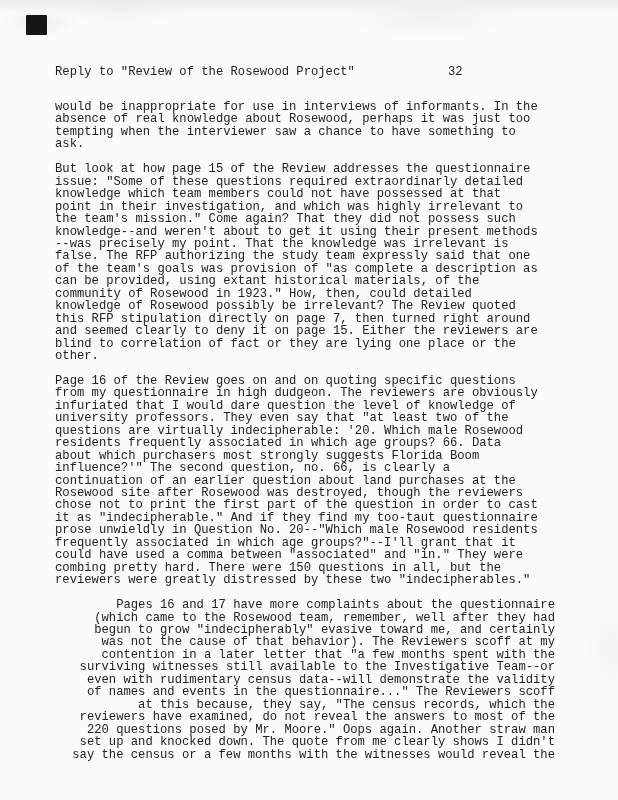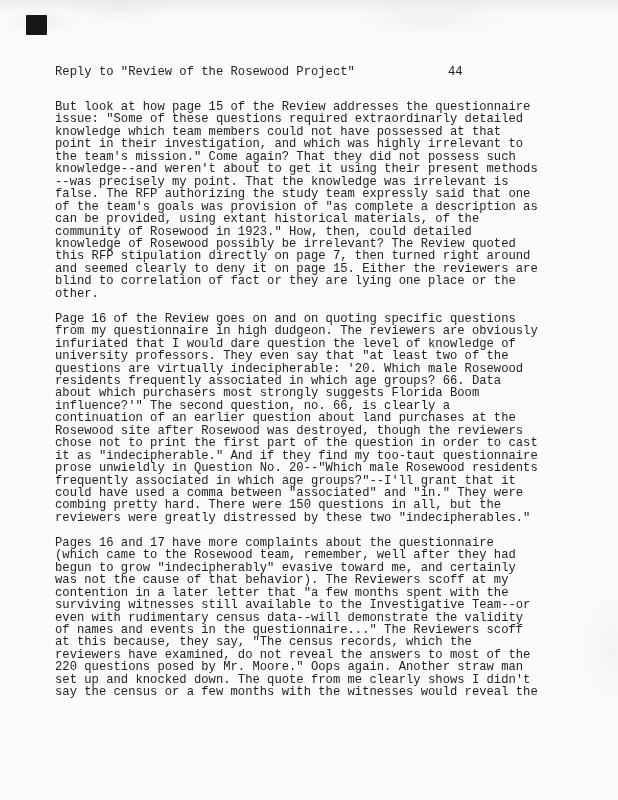--- a/index.html
+++ b/index.html
@@ -55,38 +55,42 @@
   .body-text {
     position: absolute;
     left: 55px;
     top: 101px;
     width: 500px;
   }
   .para {
     white-space: pre;
     margin: 0 0 12.45px 0;
   }
-  .para:last-child { margin-bottom: 13px; }
+  .para:last-child { margin-bottom: 13px; text-align: right; }
   .underline-word {
     text-underline-offset: 2px;
   }
 </style>
 </head>
 <body>
 
 <div class="page">
 
   <div class="scan-mark"></div>
 
   <div class="header-line">Reply to "Review of the Rosewood Project"</div>
 
-  <div class="page-number">44</div>
+  <div class="page-number">32</div>
 
   <div class="body-text">
 
+    <div class="para">would be inappropriate for use in interviews of informants. In the
+absence of real knowledge about Rosewood, perhaps it was just too
+tempting when the interviewer saw a chance to have something to
+ask.</div>
 
     <div class="para">But look at how page 15 of the Review addresses the questionnaire
 issue: "Some of these questions required extraordinarly detailed
 knowledge which team members could not have possessed at that
 point in their investigation, and which was highly irrelevant to
 the team's mission." Come again? That they did not possess such
 knowledge--and weren't about to get it using their present methods
 --was precisely my point. That the knowledge was irrelevant is
 false. The RFP authorizing the study team expressly said that one
 of the team's goals was provision of "as complete a description as

